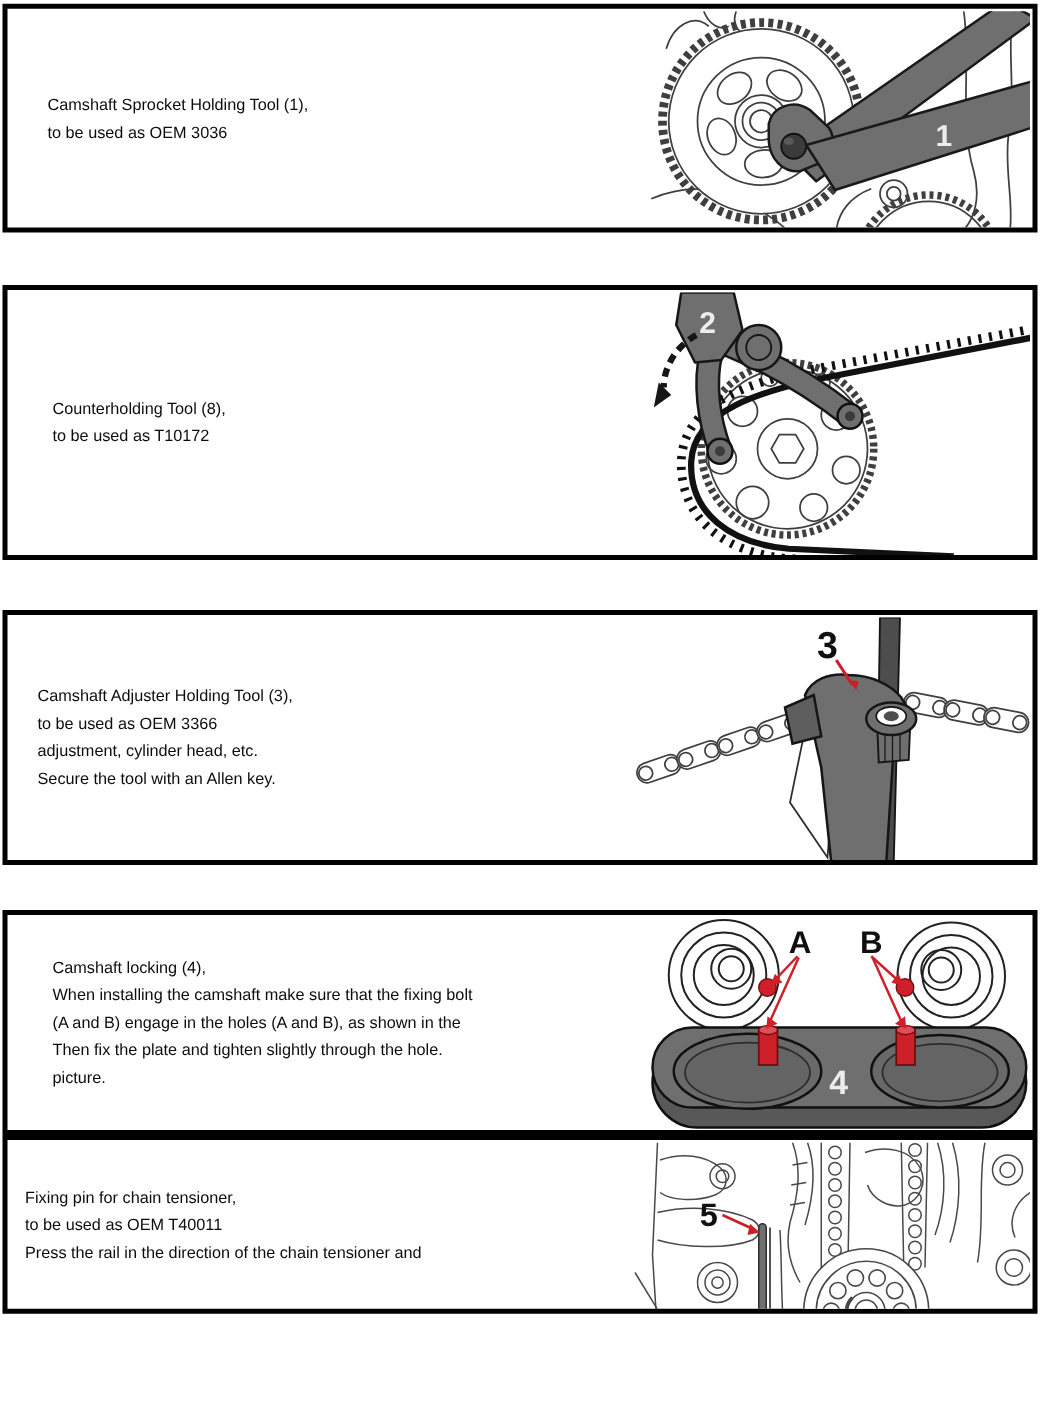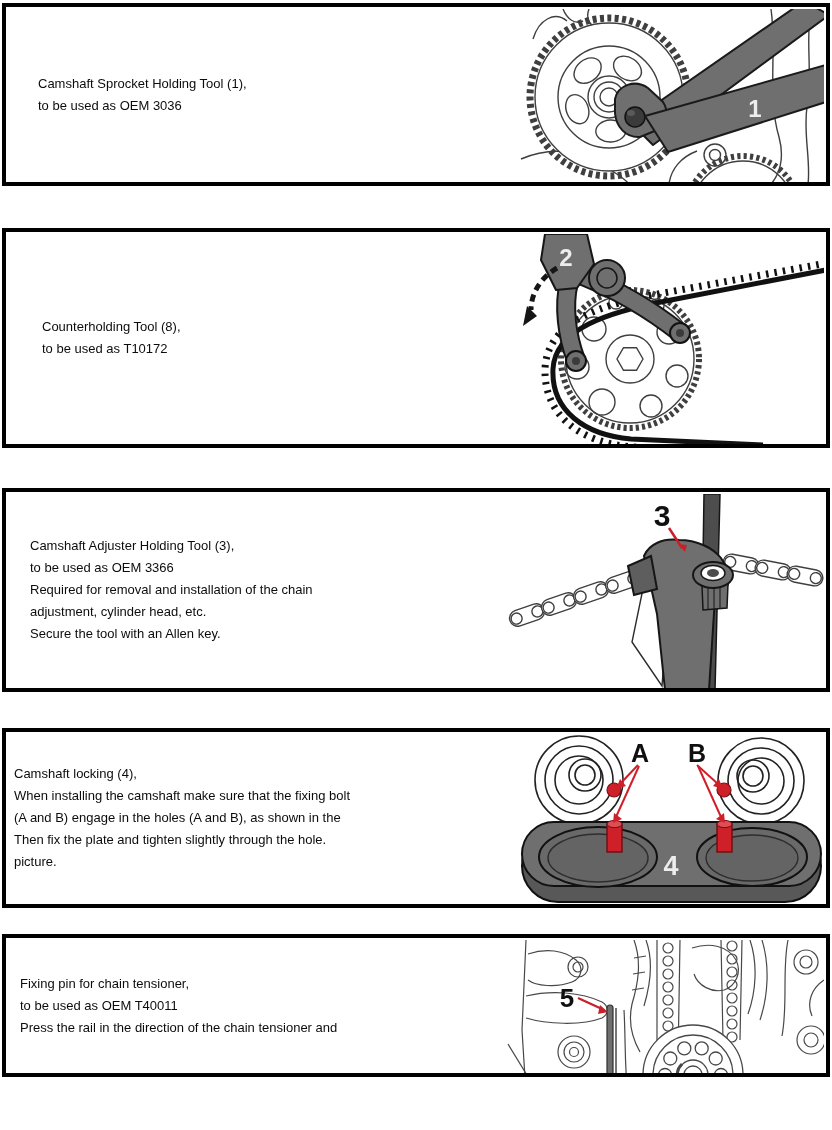--- a/index.html
+++ b/index.html
@@ -14,26 +14,26 @@
     width:828px;
     position:relative;
     display:flex;align-items:center;
     background:#fff;
     overflow:hidden;
   }
   .p1{height:183px;margin-top:3px;}
   .p2{height:220px;margin-top:42px;}
   .p3{height:204px;margin-top:40px;}
   .p4{height:180px;margin-top:36px;}
-  .p5{height:143px;margin-top:26px;}
+  .p5{height:143px;}
   .text-block{position:relative;z-index:2;}
   .p1 .text-block{padding-left:32px;}
   .p2 .text-block{padding-left:36px;}
   .p3 .text-block{padding-left:24px;}
-  .p4 .text-block{padding-left:8px;}
+  .p4 .text-block{padding-left:36px;}
   .p5 .text-block{padding-left:14px;}
   .line{
     white-space:nowrap;
     font-size:13px;line-height:22px;color:#0c0c0c;
   }
   svg.figure{position:absolute;top:2px;right:2px;z-index:1;}
   svg text{font-family:"Liberation Sans", sans-serif;font-weight:bold;}
   .lblW{fill:#ededed;}
   .lblB{fill:#101010;}
 </style>
@@ -121,21 +121,20 @@
       <polygon points="4,92 18,82 8,72" fill="#161616"></polygon>
     </g>
     <text x="47" y="32" font-size="24" text-anchor="middle" class="lblW">2</text>
   </svg>
 </section>
 
 <section class="panel p3">
   <div class="text-block">
     <div class="line">Camshaft Adjuster Holding Tool (3),</div>
     <div class="line">to be used as OEM 3366</div>
-    <div class="line">Required for removal and installation of the chain</div>
     <div class="line">adjustment, cylinder head, etc.</div>
     <div class="line">Secure the tool with an Allen key.</div>
   </div>
   <svg class="figure" width="323" height="196" viewBox="0 0 323 196">
     <g stroke="#3f3f3f" stroke-width="1.4" fill="#ffffff">
       <g transform="rotate(-19 26 121)">
           <rect x="8" y="113" width="36" height="16" rx="8"></rect>
           <circle cx="15" cy="121" r="5.5"></circle>
           <circle cx="37" cy="121" r="5.5"></circle>
         </g>

